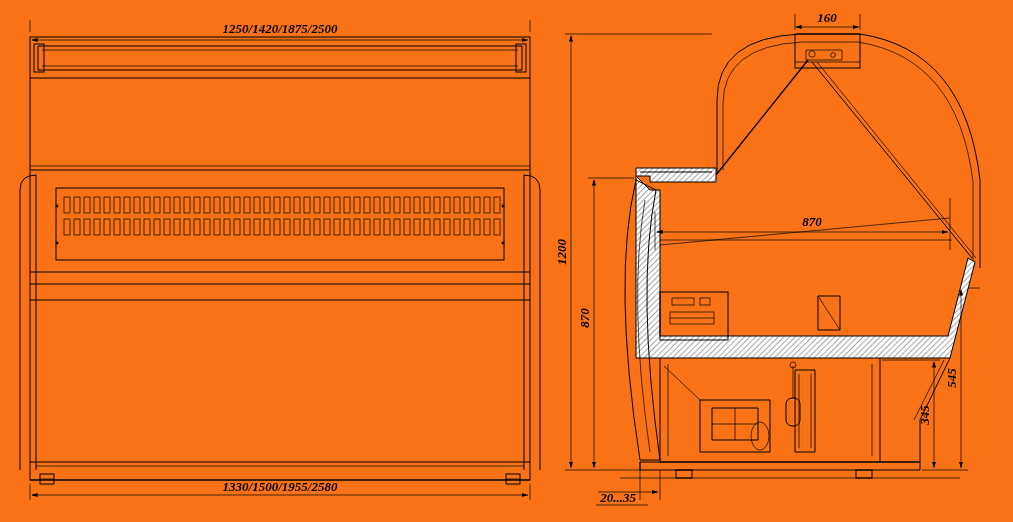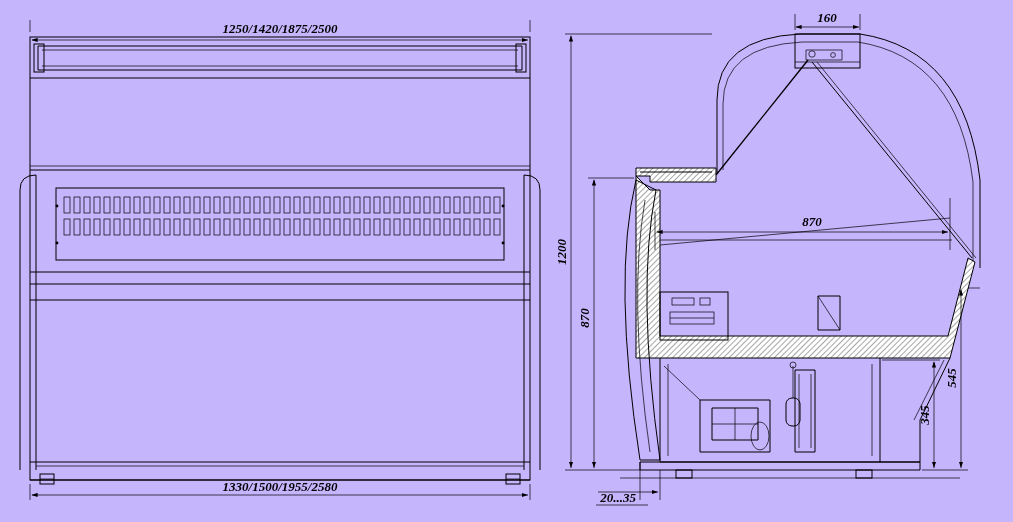--- a/index.html
+++ b/index.html
@@ -7,21 +7,21 @@
     padding: 0;
     background: #ffffff;
   }
   body {
     font-family: "Liberation Serif", serif;
   }
   #root {
     position: relative;
     width: 1013px;
     height: 522px;
-    background: #c4b5fd;
+    background: #f97316;
     overflow: hidden;
   }
   svg#drawing {
     position: absolute;
     left: 0;
     top: 0;
     width: 1013px;
     height: 522px;
   }
   .dim-text {

